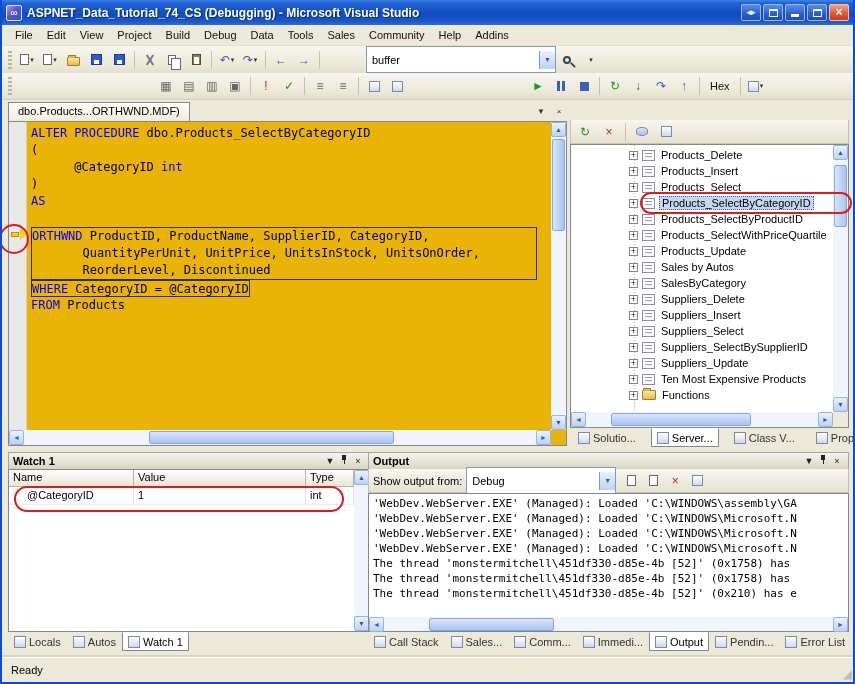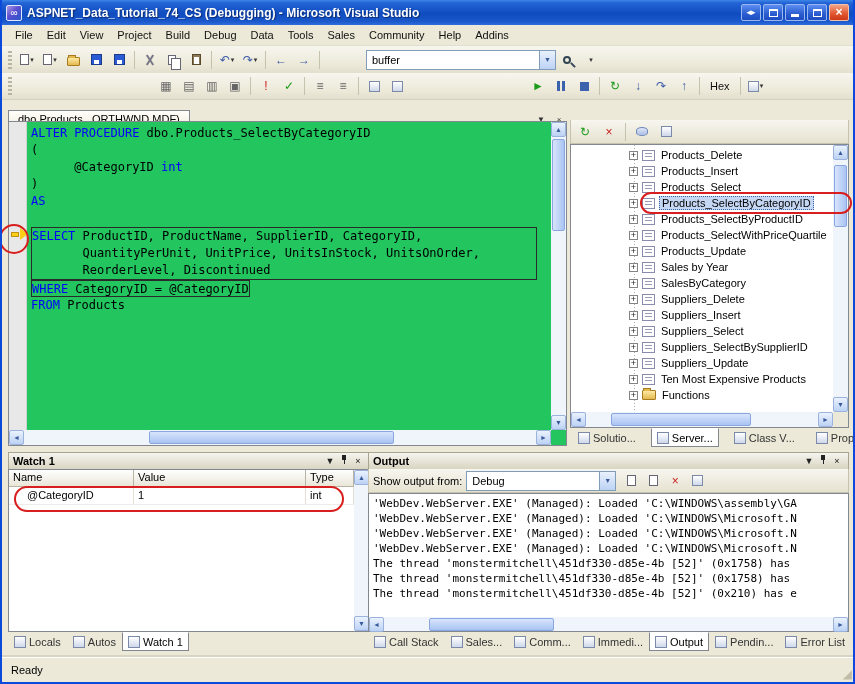--- a/index.html
+++ b/index.html
@@ -47,39 +47,39 @@
   .i-cut { position:relative; width:10px; height:12px; }
   .i-cut::before,.i-cut::after { content:""; position:absolute; left:4px; top:0; width:2px; height:12px; background:#778; }
   .i-cut::before { transform:rotate(33deg); } .i-cut::after { transform:rotate(-33deg); }
   .i-search { position:relative; width:8px; height:8px; border:2px solid #345; border-radius:50%; margin-right:3px; }
   .i-search::after { content:""; position:absolute; left:5px; top:6px; width:6px; height:2px; background:#345; transform:rotate(45deg); }
   .i-pause { display:flex; gap:2px; } .i-pause i { width:3px; height:10px; background:#3a62ad; }
   .i-stop { width:9px; height:9px; background:#3a62ad; }
   .i-db { width:12px; height:9px; background:linear-gradient(#dfe7f8,#aabde4); border:1px solid #7088b8; border-radius:50% / 40%; }
   .i-gen { width:11px; height:11px; background:linear-gradient(#ffffff,#cfd8ea); border:1px solid #7a8aa8; }
 
-  .combo { display:flex; align-items:center; height:20px; background:#fff; border:1px solid #7f9db9; }
+  .combo { display:flex; align-items:center; height:27px; background:#fff; border:1px solid #7f9db9; }
   .combo .cv { font-size:11px; padding:0 5px; flex:1; white-space:nowrap; overflow:hidden; }
   .combo .cb { width:16px; height:18px; border-left:1px solid #7f9db9; background:linear-gradient(#e9f1fd,#bcd2f4); text-align:center; font-size:7px; color:#3a5a9c; line-height:18px; }
   .combo.buffer { width:190px; margin-left:42px; }
   .combo.debug-src { width:150px; margin:0 4px; }
 
   
   .sb-v,.sb-h { position:absolute; background:#f0f4fb; }
   .sb-btn { position:absolute; width:15px; height:15px; background:linear-gradient(#eaf2fe,#bcd2f4); border:1px solid #9ab2dc; border-radius:2px; color:#3a5a9c; font-size:7px; text-align:center; line-height:13px; }
   .sb-thumb-v { position:absolute; left:1px; width:13px; background:linear-gradient(90deg,#d8e4fc,#a9c4f2); border:1px solid #89a7de; border-radius:2px; }
   .sb-thumb-h { position:absolute; top:1px; height:13px; background:linear-gradient(180deg,#d8e4fc,#a9c4f2); border:1px solid #89a7de; border-radius:2px; }
 
   
   .editor-panel { position:absolute; left:6px; top:102px; width:559px; height:344px; }
-  .doc-tabstrip { position:absolute; left:0; right:0; top:0; height:19px; display:flex; align-items:center;margin-top:8px; }
+  .doc-tabstrip { position:absolute; left:0; right:0; top:0; height:19px; display:flex; align-items:center; }
   .doc-tab { border:1px solid #828790; border-bottom:none; background:linear-gradient(#fffefa,#efecdd); font-size:11px; padding:2px 9px 2px 9px; height:19px; white-space:nowrap; }
   .ts-btn { width:16px; height:15px; margin-left:2px; text-align:center; font-size:8px; color:#333; line-height:15px; }
   .ts-spacer { flex:1; }
-  .editor-body { position:absolute; left:0; right:0; top:19px; bottom:0; border:1px solid #828790; background:#22c55e;text-decoration:underline; }
+  .editor-body { position:absolute; left:0; right:0; top:19px; bottom:0; border:1px solid #828790; background:#eab308;text-decoration:underline; }
   .code-margin { position:absolute; left:0; top:0; bottom:15px; width:18px; background:#e8e8e8; border-right:1px solid #d0d0d0; }
   .bp-arrow { position:absolute; left:2px; top:110px; width:8px; height:5px; background:#fdd017; border:1px solid #c09010; }
   .bp-arrow::after { content:""; position:absolute; left:8px; top:-5px; border:6px solid transparent; border-left:8px solid #fdd017; }
   .code-area { position:absolute; left:19px; right:15px; top:0; bottom:15px; padding:3px 0 0 3px; overflow:hidden;
     font-family:"DejaVu Sans Mono",monospace; font-size:12px; line-height:17px; }
   .code-line { white-space:pre; height:17px; }
   .seg-kw { color:#0000ff; } .seg-pl { color:#000; }
   .stmt-box { border:1px solid #2a2a2a; width:506px; }
   .inline-box { display:inline-block; border:1px solid #2a2a2a; height:17px; }
   .e-vscroll { right:0; top:0; bottom:15px; width:15px; }
@@ -321,21 +321,21 @@
         <span class="bp-arrow"></span>
       </div>
       <div class="code-area">
           <div class="code-line"><span class="seg-kw">ALTER PROCEDURE</span><span class="seg-pl"> dbo.Products_SelectByCategoryID</span></div>
           <div class="code-line"><span class="seg-pl">(</span></div>
           <div class="code-line"><span class="seg-pl">      @CategoryID </span><span class="seg-kw">int</span></div>
           <div class="code-line"><span class="seg-pl">)</span></div>
           <div class="code-line"><span class="seg-kw">AS</span></div>
           <div class="code-line">&nbsp;</div>
           <div class="stmt-box">
-            <div class="code-line"><span class="seg-kw">SELECT</span><span class="seg-pl"> ProductID, ProductName, SupplierID, CategoryID,</span></div>
+            <div class="code-line"><span class="seg-kw">ORTHWND</span><span class="seg-pl"> ProductID, ProductName, SupplierID, CategoryID,</span></div>
             <div class="code-line"><span class="seg-pl">       QuantityPerUnit, UnitPrice, UnitsInStock, UnitsOnOrder,</span></div>
             <div class="code-line"><span class="seg-pl">       ReorderLevel, Discontinued</span></div>
           </div>
           <div class="code-line"><span class="inline-box"><span class="seg-kw">WHERE</span><span class="seg-pl"> CategoryID = @CategoryID</span></span></div>
           <div class="code-line"><span class="seg-kw">FROM</span><span class="seg-pl"> Products</span></div>
         </div>
       <div class="sb-v e-vscroll">
         <span class="sb-btn" style="top:0;">▲</span>
         <span class="sb-thumb-v" style="top:17px;height:92px;"></span>
         <span class="sb-btn" style="bottom:0;">▼</span>
@@ -402,21 +402,21 @@
             <span class="tree-label">Products_SelectWithPriceQuartile</span>
           </div>
           <div class="tree-row">
             <span class="plus-box">+</span>
             <span class="sproc-icon"></span>
             <span class="tree-label">Products_Update</span>
           </div>
           <div class="tree-row">
             <span class="plus-box">+</span>
             <span class="sproc-icon"></span>
-            <span class="tree-label">Sales by Year</span>
+            <span class="tree-label">Sales by Autos</span>
           </div>
           <div class="tree-row">
             <span class="plus-box">+</span>
             <span class="sproc-icon"></span>
             <span class="tree-label">SalesByCategory</span>
           </div>
           <div class="tree-row">
             <span class="plus-box">+</span>
             <span class="sproc-icon"></span>
             <span class="tree-label">Suppliers_Delete</span>

